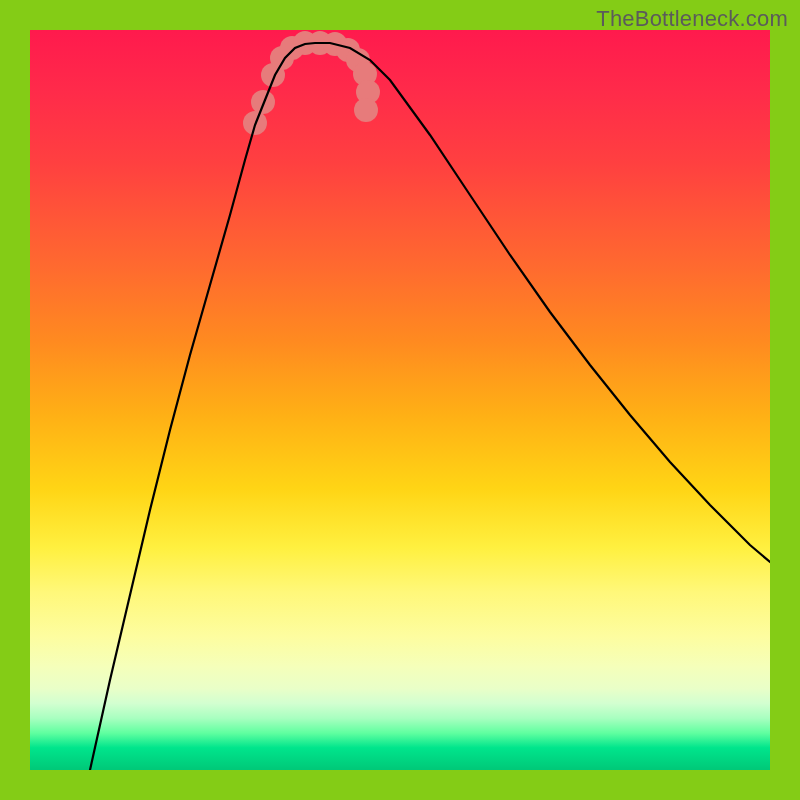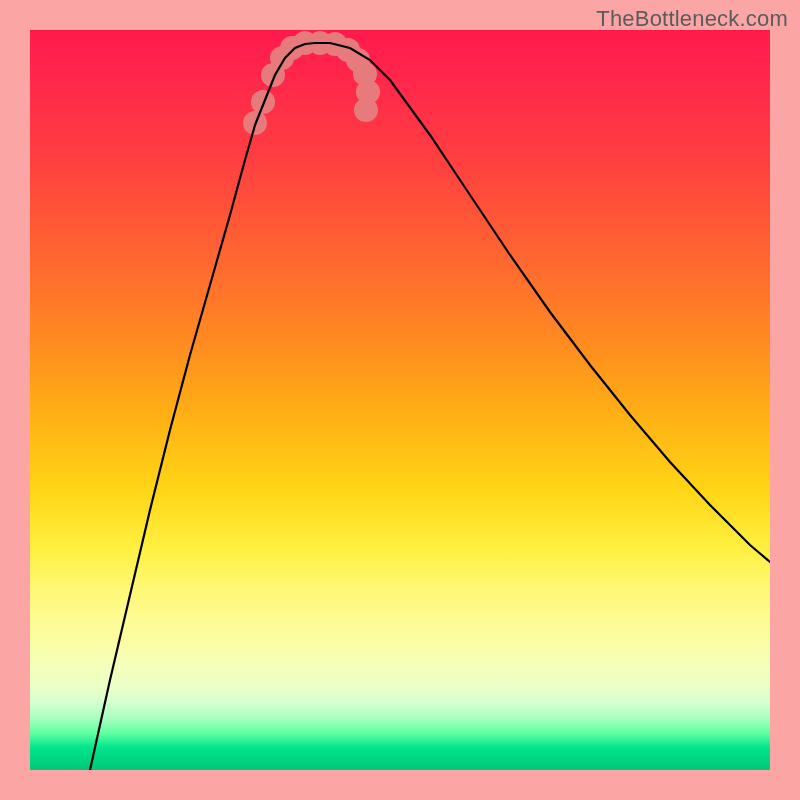--- a/index.html
+++ b/index.html
@@ -7,21 +7,21 @@
     padding: 0;
     width: 800px;
     height: 800px;
     overflow: hidden;
     background: #000;
     font-family: Arial, Helvetica, sans-serif;
   }
   .frame {
     position: absolute;
     inset: 0;
-    background: #fca5a5;
+    background: #84cc16;
   }
   .plot-area {
     position: absolute;
     left: 30px;
     top: 30px;
     width: 740px;
     height: 740px;
     overflow: hidden;
   }
   .gradient {

